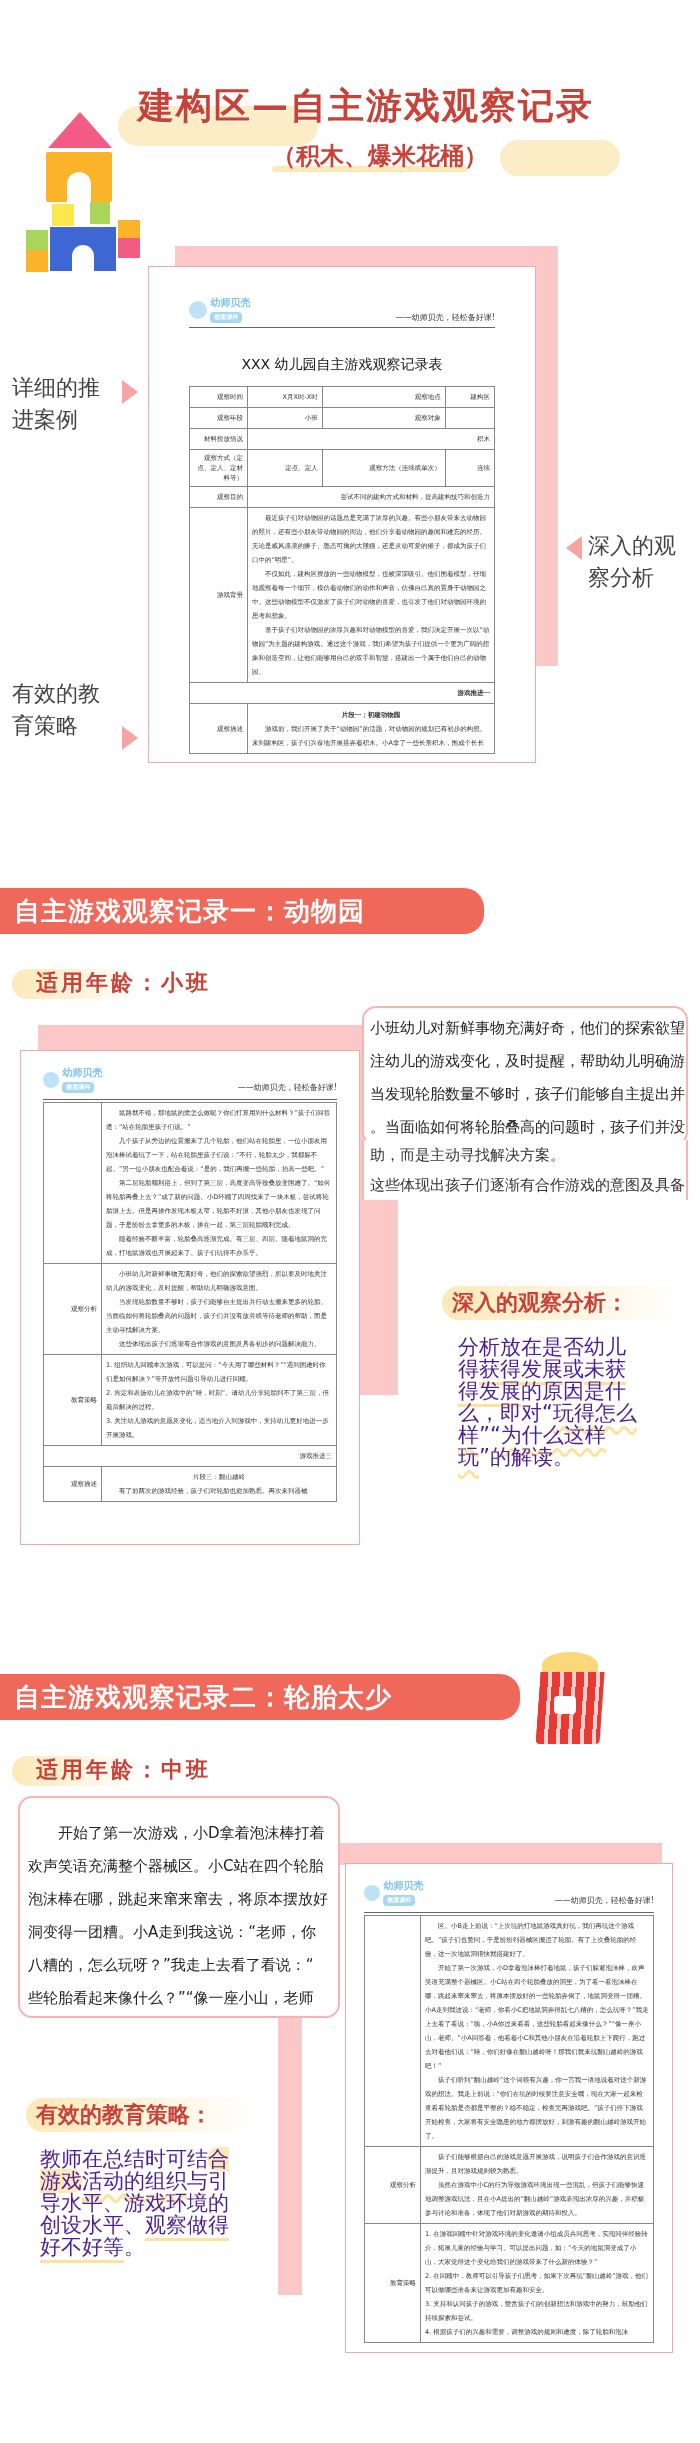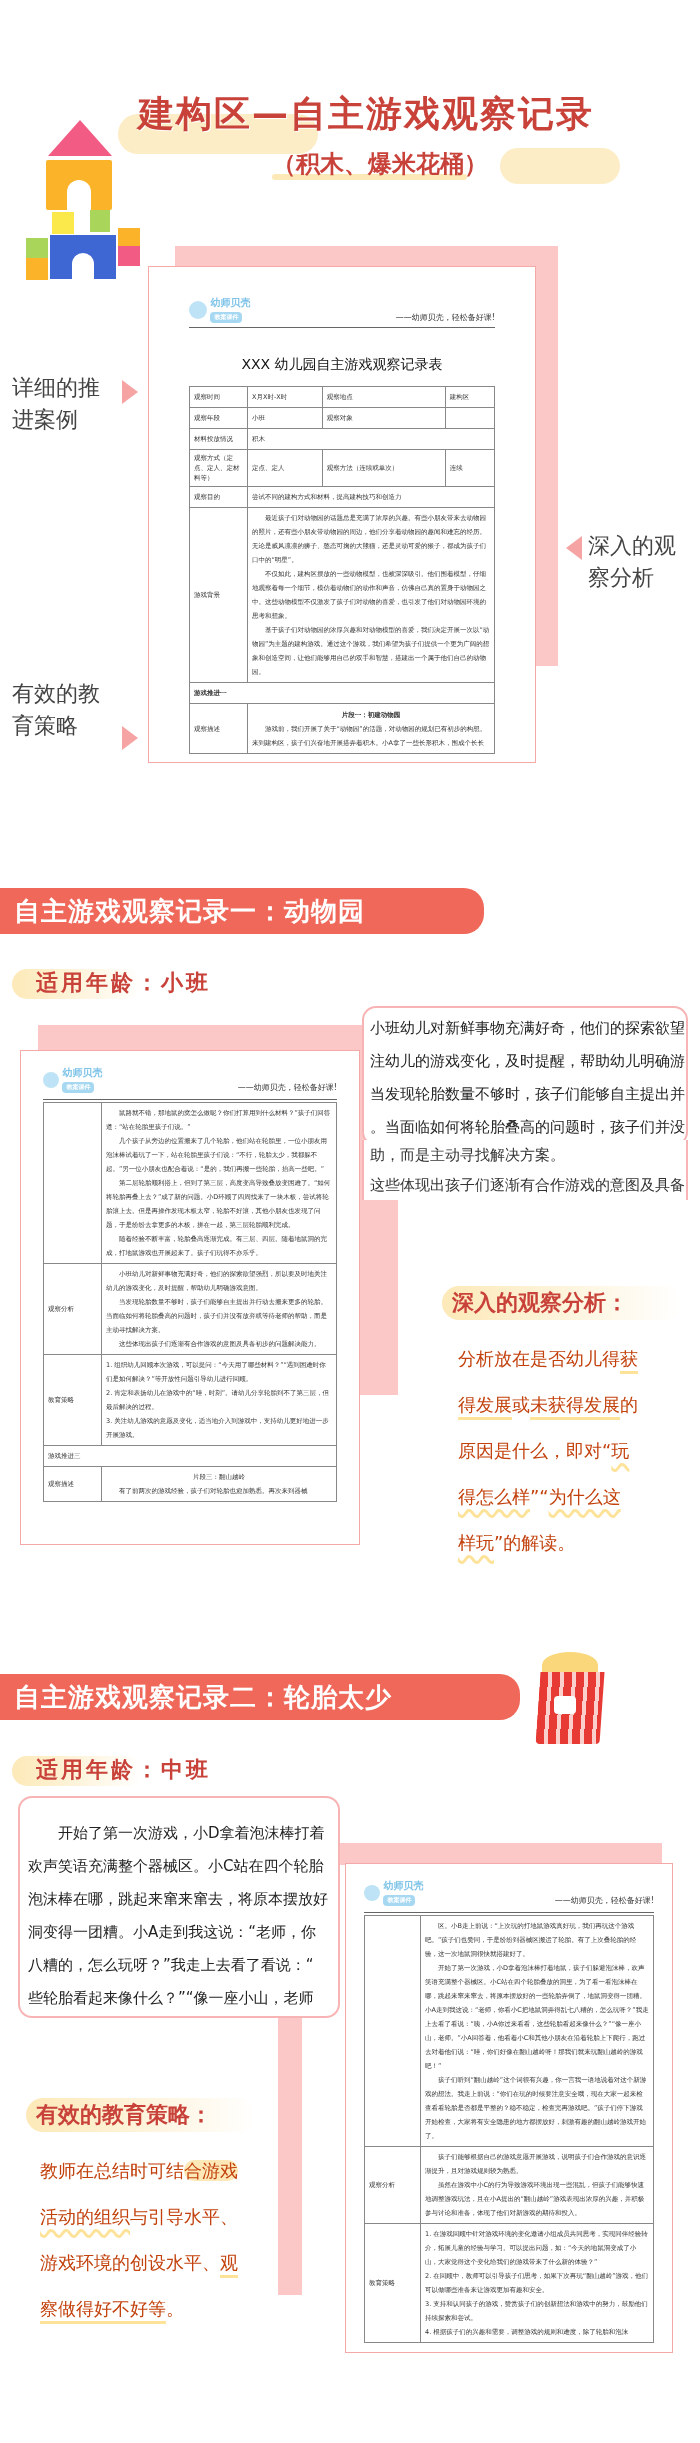--- a/index.html
+++ b/index.html
@@ -15,43 +15,43 @@
 .blk{position:absolute}
 
 .pinkback{background:#fcc7c7}
 .doccard{background:#fff;border:1.5px solid #f5a8a8}
 .doc-logo{font-size:10px;color:#7ec3e8;font-weight:bold}
 .doc-logo .badge{display:inline-block;background:#a6d8f2;color:#fff;font-size:6px;padding:1px 4px;border-radius:4px;margin-top:1px}
 .slogan{font-size:8px;color:#333;text-align:right}
 .hr{height:1px;background:#666}
 .doc-title{font-size:14px;text-align:center;color:#111}
 table.rec{border-collapse:collapse;font-size:6.5px;color:#333;width:100%}
-table.rec td{border:1px solid #888;padding:3px 4px;text-align:left;vertical-align:middle;line-height:14px}
+table.rec td{border:1px solid #888;padding:3px 4px;text-align:right;vertical-align:middle;line-height:14px}
 table.rec td.txt{text-align:left;text-indent:2em}
 .side-label{font-size:22px;color:#444;line-height:32px;font-family:"DejaVu Sans",sans-serif}
 .tri-r{width:0;height:0;border-top:12px solid transparent;border-bottom:12px solid transparent;border-left:16px solid #f5a3a3}
 .tri-l{width:0;height:0;border-top:12px solid transparent;border-bottom:12px solid transparent;border-right:16px solid #f5a3a3}
 
 .banner{left:0;height:46px;background:#f0685a;border-radius:0 20px 20px 0}
 .banner-text{font-size:26px;font-weight:bold;color:#fff;line-height:46px;padding-left:14px;letter-spacing:1px}
 .age-bg{width:130px;height:30px;background:linear-gradient(90deg,#fde9b8,#fff);border-radius:15px}
 .age-text{font-size:22px;font-weight:bold;color:#c8423a;letter-spacing:3px}
 .quote-box{background:#fff;border:2.5px solid #f8b4b4;border-radius:14px;overflow:hidden}
 .quote-box p{font-size:15px;line-height:33px;color:#222;white-space:nowrap}
 .hl-head{font-size:22px;font-weight:bold;color:#c8423a}
 .hl-bg{height:34px;background:linear-gradient(90deg,#fde9b8,#fff);border-radius:17px}
-.hl-body{font-size:18px;line-height:46px;color:#c2410c;width:180px}
+.hl-body{font-size:21px;line-height:22px;color:#4c1d95;width:180px}
 .wave{text-decoration:underline wavy #fde29a 3px;text-underline-offset:6px}
 .uline{text-decoration:underline #fde29a 3px;text-underline-offset:6px}
 .marker{background:#fde9b8;border-radius:10px}
 </style>
 </head>
 <body>
 
-<div class="abs" style="left:0;top:8px;width:624px;height:220px">
+<div class="abs" style="left:0;top:0;width:624px;height:220px">
 
   <div class="abs" style="left:20px;top:112px;width:130px;height:170px">
     <div class="blk" style="left:28px;top:0;width:0;height:0;border-left:32px solid transparent;border-right:32px solid transparent;border-bottom:36px solid #f25c84"></div>
     <div class="blk" style="left:26px;top:40px;width:66px;height:50px;background:#fbb42a;border-radius:2px"></div>
     <div class="blk" style="left:47px;top:60px;width:24px;height:30px;background:#fff;border-radius:12px 12px 0 0"></div>
     <div class="blk" style="left:32px;top:92px;width:22px;height:22px;background:#fbe84a"></div>
     <div class="blk" style="left:70px;top:90px;width:20px;height:22px;background:#a9d65a"></div>
     <div class="blk" style="left:30px;top:115px;width:66px;height:44px;background:#3f67d4"></div>
     <div class="blk" style="left:52px;top:133px;width:22px;height:26px;background:#fff;border-radius:11px 11px 0 0"></div>
     <div class="blk" style="left:6px;top:118px;width:22px;height:20px;background:#a9d65a"></div>

